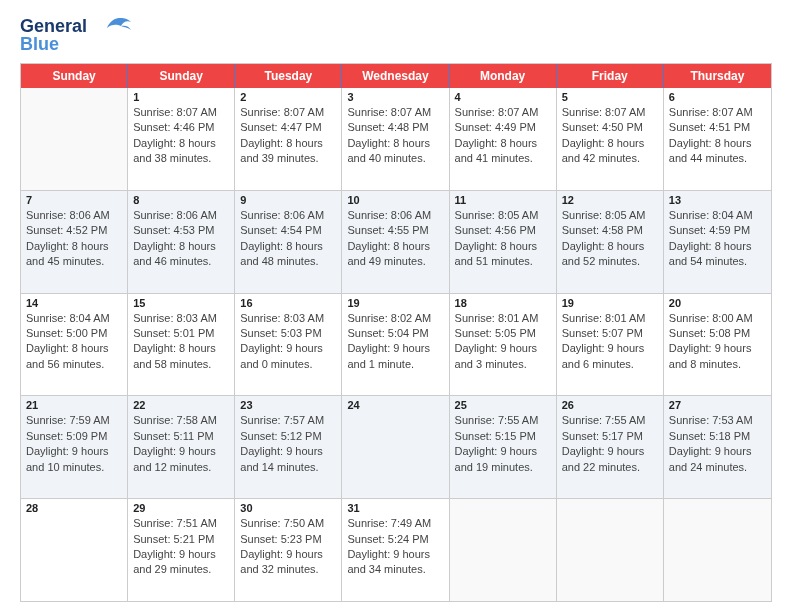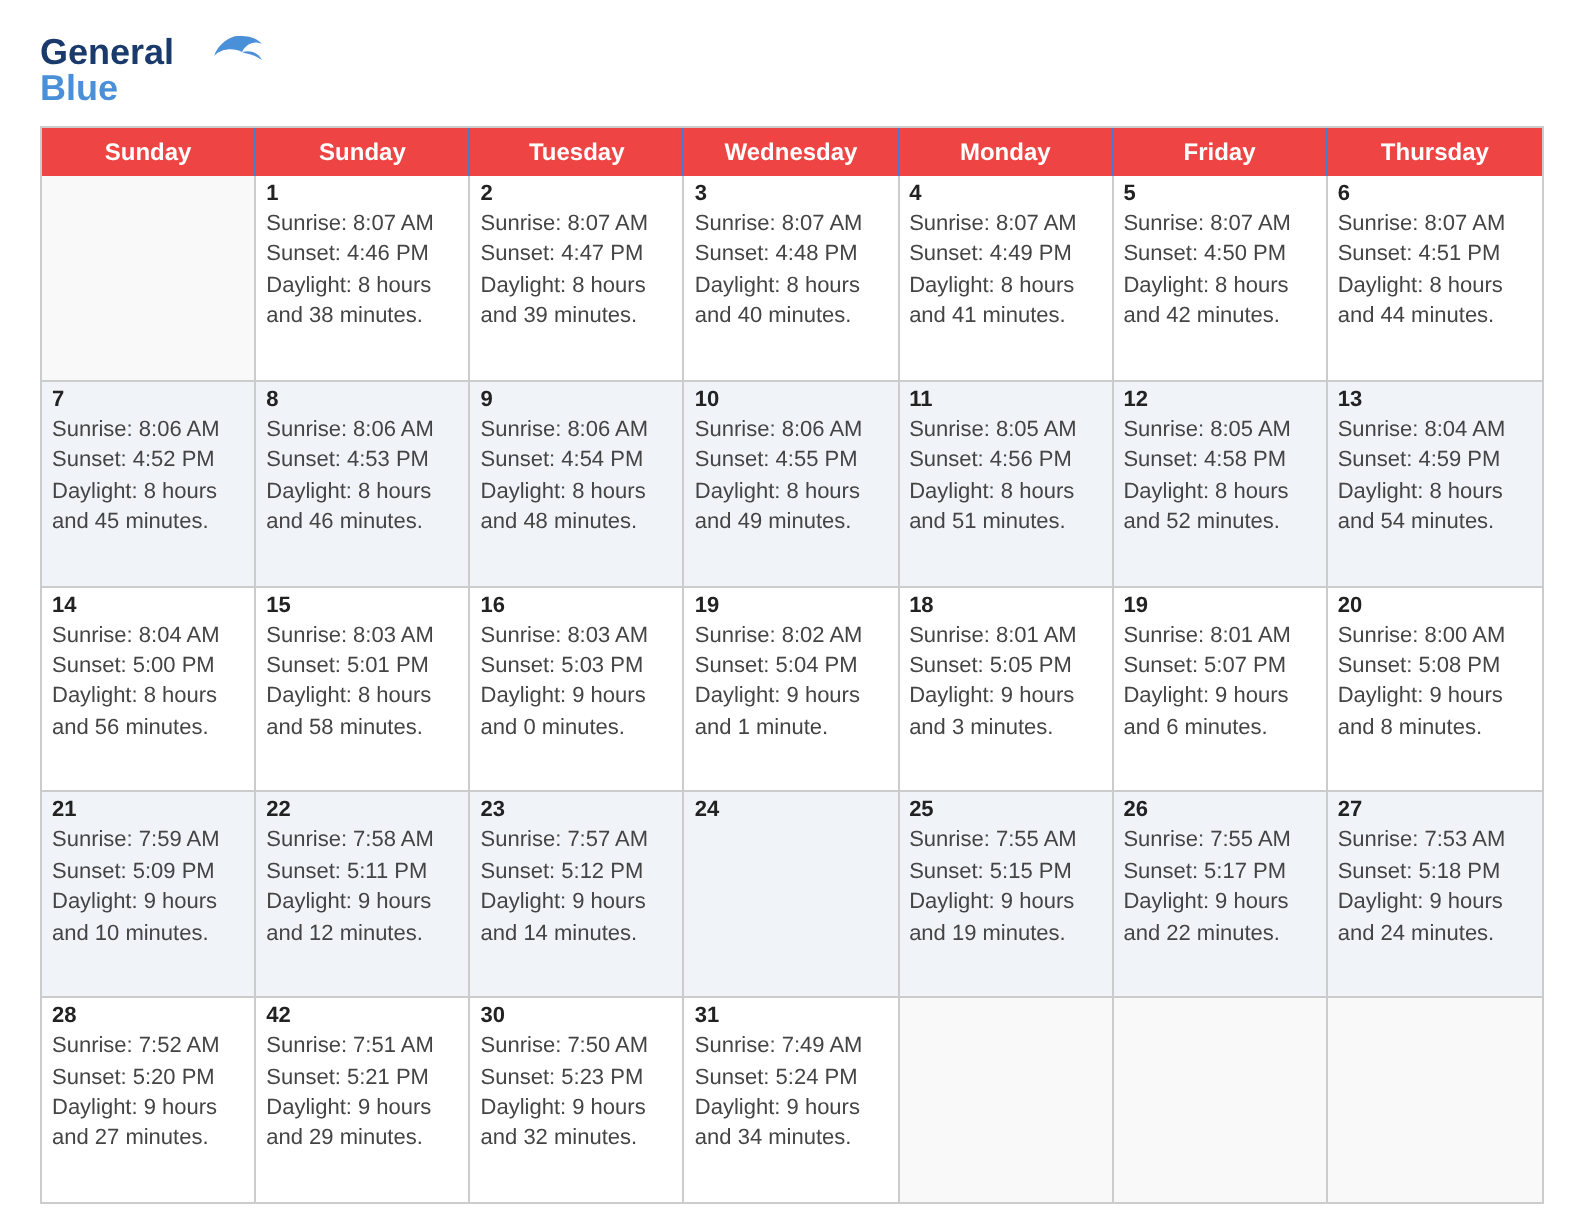--- a/index.html
+++ b/index.html
@@ -261,24 +261,23 @@
             <div class="day-info">Sunrise: 7:55 AM<br>Sunset: 5:17 PM<br>Daylight: 9 hours and 22 minutes.</div>
           </div>
           <div class="cal-cell">
             <div class="day-num">27</div>
             <div class="day-info">Sunrise: 7:53 AM<br>Sunset: 5:18 PM<br>Daylight: 9 hours and 24 minutes.</div>
           </div>
         </div>
         <div class="cal-row">
           <div class="cal-cell">
             <div class="day-num">28</div>
-            <div class="day-info">Sunrise: 7:52 AM<br>Sunset: 5:20 PM<br>Daylight: 9 hours and 27 minutes.</div>
-          </div>
-          <div class="cal-cell">
-            <div class="day-num">42</div>
+          </div>
+          <div class="cal-cell">
+            <div class="day-num">29</div>
             <div class="day-info">Sunrise: 7:51 AM<br>Sunset: 5:21 PM<br>Daylight: 9 hours and 29 minutes.</div>
           </div>
           <div class="cal-cell">
             <div class="day-num">30</div>
             <div class="day-info">Sunrise: 7:50 AM<br>Sunset: 5:23 PM<br>Daylight: 9 hours and 32 minutes.</div>
           </div>
           <div class="cal-cell">
             <div class="day-num">31</div>
             <div class="day-info">Sunrise: 7:49 AM<br>Sunset: 5:24 PM<br>Daylight: 9 hours and 34 minutes.</div>
           </div>

